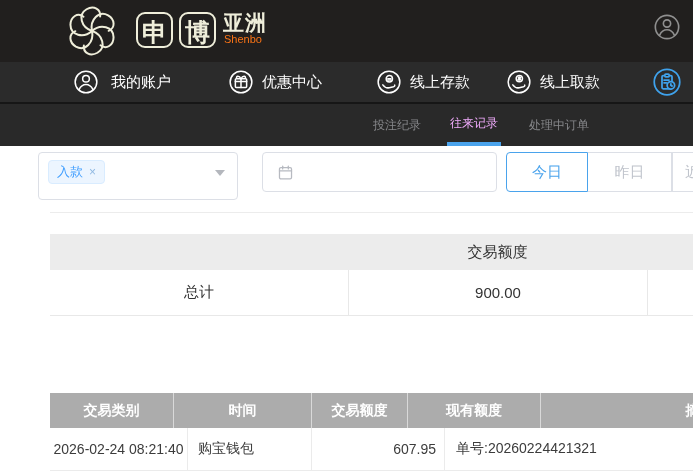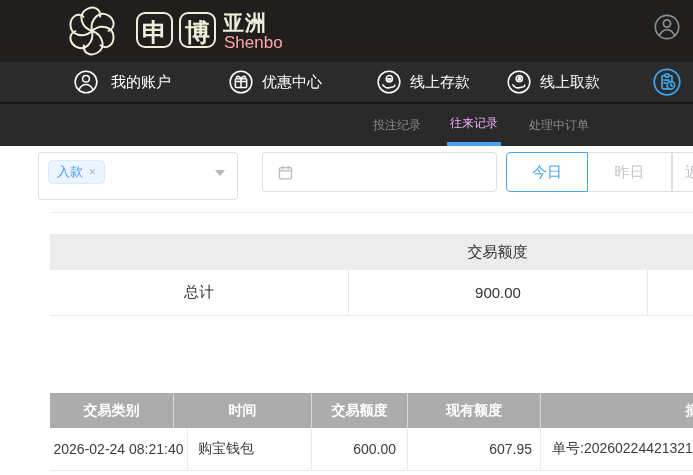--- a/index.html
+++ b/index.html
@@ -9,21 +9,21 @@
   
   .topbar{position:absolute;left:0;top:0;width:100%;height:62px;background:#211f1e;}
   .flower{position:absolute;left:63px;top:2px;color:#efeeda;}
   .char-box{position:absolute;top:12px;width:37px;height:36px;border:2.5px solid #efeeda;
     border-radius:9px;color:#efeeda;font-size:25px;font-weight:600;line-height:36px;
     text-align:center;box-sizing:border-box;}
   .char-box.shen{left:136px;}
   .char-box.bo{left:179px;}
   .brand-region{position:absolute;left:223px;top:9px;color:#efeeda;font-size:21px;
     font-weight:600;letter-spacing:1px;}
-  .brand-sub{position:absolute;left:224px;top:33px;color:#fca5a5;font-size:17px;}
+  .brand-sub{position:absolute;left:224px;top:33px;color:#f97316;font-size:11px;}
   .topbar-user{position:absolute;left:653px;top:13px;color:#8f8f8f;cursor:pointer;}
 
   
   .navbar{position:absolute;left:0;top:62px;width:100%;height:40px;background:#2b2b2b;
     border-bottom:2px solid #161616;}
   .nav-item{position:absolute;top:0;height:40px;display:flex;align-items:center;gap:8px;
     color:#fff;font-size:15px;font-weight:500;cursor:pointer;white-space:nowrap;}
   .nav-item .nico{display:flex;align-items:center;}
   .nav-1{left:73px;gap:12px;} .nav-2{left:228px;} .nav-3{left:376px;} .nav-4{left:506px;}
   .nav-5{left:652px;color:#3fa2ec;}
@@ -246,19 +246,18 @@
     <div class="rec-header">
       <div class="h-c c-type">交易类别</div>
       <div class="h-c c-time">时间</div>
       <div class="h-c c-amount">交易额度</div>
       <div class="h-c c-balance">现有额度</div>
       <div class="h-c c-memo">摘要</div>
     </div>
     <div class="rec-row">
       <div class="r-c c-time">2026-02-24 08:21:40</div>
       <div class="r-c c-type">购宝钱包</div>
-      <div class="r-c c-amount">600.00</div>
       <div class="r-c c-balance">607.95</div>
       <div class="r-c c-memo">单号:20260224421321</div>
     </div>
   </div>
 
 </div>
 
 </body></html>

